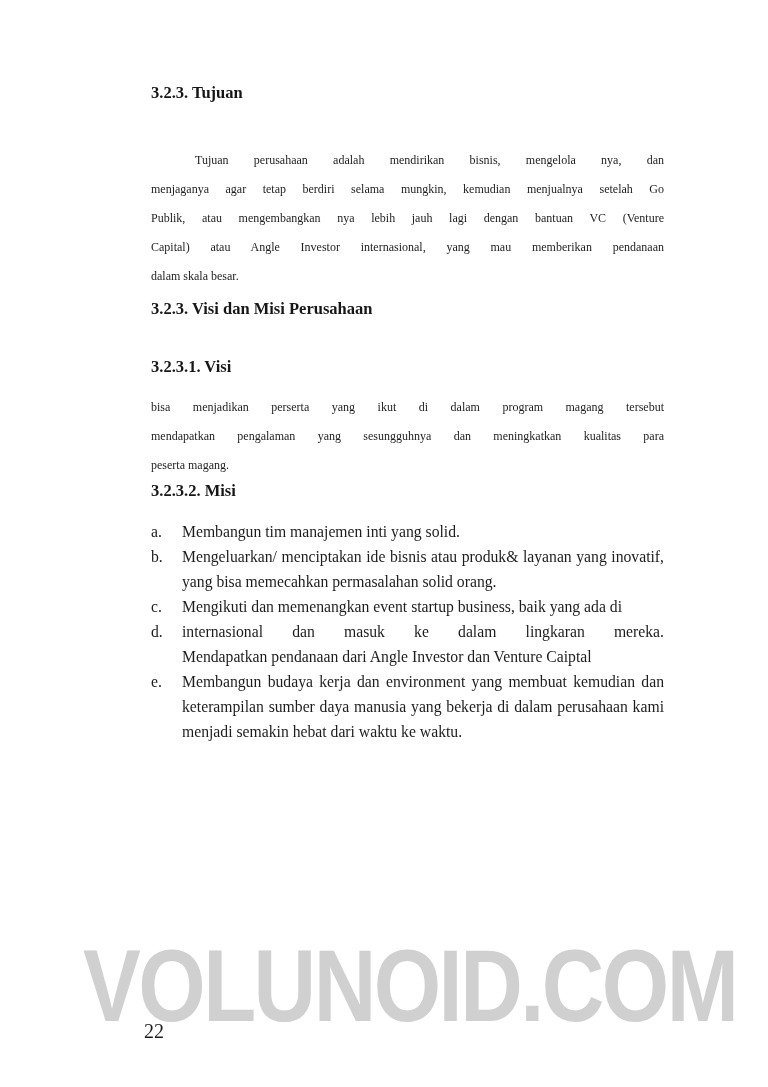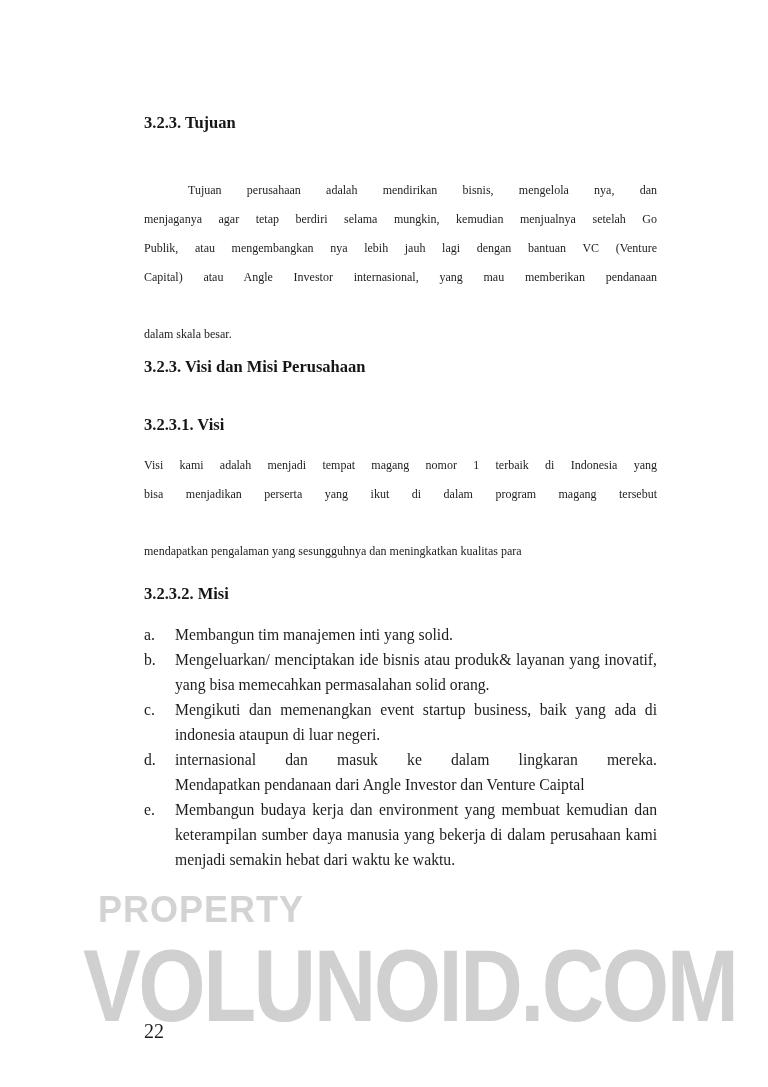--- a/index.html
+++ b/index.html
@@ -25,37 +25,37 @@
     font-size: 102px; line-height: 102px; letter-spacing: -3px;
     color: #d0d0d0;
     transform: scaleX(0.85);
     transform-origin: 0 0;
     white-space: nowrap;
   }
 
   
   .content {
     position: absolute; z-index: 2;
-    left: 144px; top: 0; width: 513px;
-    padding-top: 112px;
+    left: 151px; top: 0; width: 513px;
+    padding-top: 82px;
   }
   .h {
     margin: 0; font-size: 16.5px; font-weight: bold; line-height: 21px; color: #161616;
   }
   .mt-h2 { margin-top: 7px; }
   .mt-h3 { margin-top: 37px; }
-  .mt-h4 { margin-top: 17px; font-family: Liberation Serif, serif; }
+  .mt-h4 { margin-top: 0; font-family: Liberation Serif, serif; }
 
   .para { margin: 0; }
   .para .line {
     line-height: 29px; font-size: 12px;
     text-align: justify; text-align-last: justify; text-justify: inter-word;
     white-space: nowrap;
   }
-  .para .line:last-child { text-align-last: left; margin-top: 28px; }
+  .para .line:last-child { text-align-last: left; }
   .para-tujuan { margin-top: 43px; }
   .para-tujuan .line:first-child { text-indent: 44px; }
   .para-visi { margin-top: 16px; }
 
   .misi-list { margin: 18px 0 0 0; padding: 0; list-style: none; }
   .item { display: flex; }
   .marker {
     flex: none; width: 31px;
     font-size: 15.7px; line-height: 25px;
   }
@@ -71,42 +71,41 @@
     position: absolute; z-index: 2;
     left: 144px; width: 513px; top: 1020px;
     font-size: 20px; color: #1d1d1d;
   }
 </style>
 </head>
 <body>
 
 <div class="page">
 
-  <div class="wm wm-property">PROPERTY</div>
   <div class="wm wm-brand">VOLUNOID.COM</div>
 
   <div class="content">
     <h2 class="h">3.2.3. Tujuan</h2>
 
     <div class="para para-tujuan">
         <div class="line">Tujuan perusahaan adalah mendirikan bisnis, mengelola nya, dan</div>
         <div class="line">menjaganya agar tetap berdiri selama mungkin, kemudian menjualnya setelah Go</div>
         <div class="line">Publik, atau mengembangkan nya lebih jauh lagi dengan bantuan VC (Venture</div>
         <div class="line">Capital) atau Angle Investor internasional, yang mau memberikan pendanaan</div>
         <div class="line">dalam skala besar.</div>
       </div>
 
     <h2 class="h mt-h2">3.2.3. Visi dan Misi Perusahaan</h2>
 
     <h2 class="h mt-h3">3.2.3.1. Visi</h2>
 
     <div class="para para-visi">
-        <div class="line">Visi kami adalah menjadi tempat magang nomor 1 terbaik di Indonesia yang</div>
         <div class="line">bisa menjadikan perserta yang ikut di dalam program magang tersebut</div>
         <div class="line">mendapatkan pengalaman yang sesungguhnya dan meningkatkan kualitas para</div>
+        <div class="line">peserta magang.</div>
       </div>
 
     <h2 class="h mt-h4">3.2.3.2. Misi</h2>
 
     <ol class="misi-list">
         <li class="item">
           <span class="marker">a.</span>
           <div class="ilines">
             <div class="line">Membangun tim manajemen inti yang solid.</div>
           </div>
@@ -115,21 +114,20 @@
           <span class="marker">b.</span>
           <div class="ilines">
             <div class="line">Mengeluarkan/ menciptakan ide bisnis atau produk&amp; layanan yang inovatif,</div>
             <div class="line">yang bisa memecahkan permasalahan solid orang.</div>
           </div>
         </li>
         <li class="item">
           <span class="marker">c.</span>
           <div class="ilines">
             <div class="line">Mengikuti dan memenangkan event startup business, baik yang ada di</div>
-            <div class="line">indonesia ataupun di luar negeri.</div>
           </div>
         </li>
         <li class="item">
           <span class="marker">d.</span>
           <div class="ilines">
             <div class="line">internasional dan masuk ke dalam lingkaran mereka.</div>
             <div class="line">Mendapatkan pendanaan dari Angle Investor dan Venture Caiptal</div>
           </div>
         </li>
         <li class="item">

